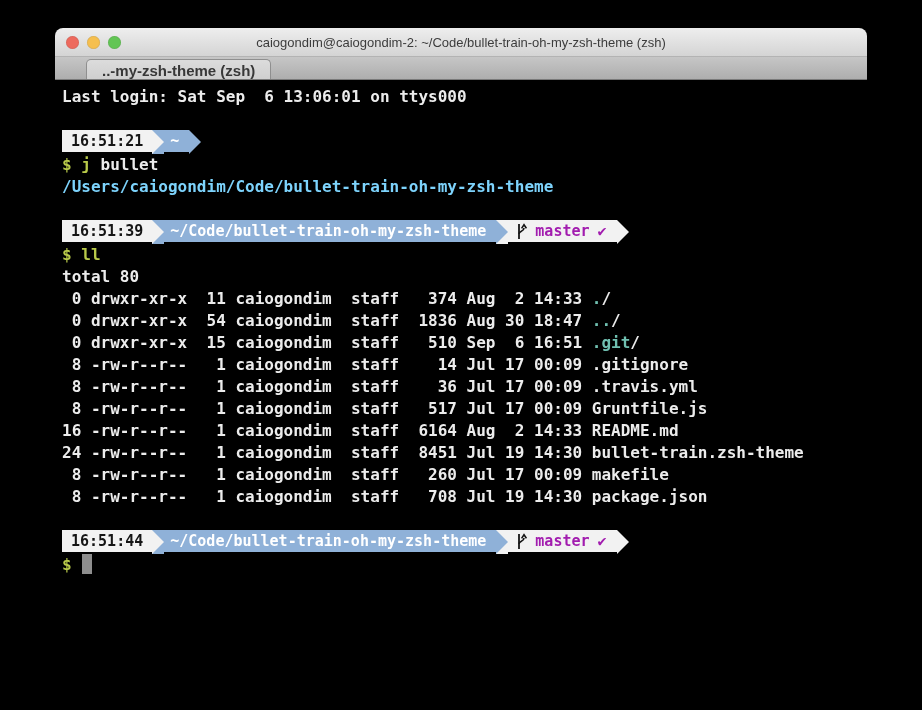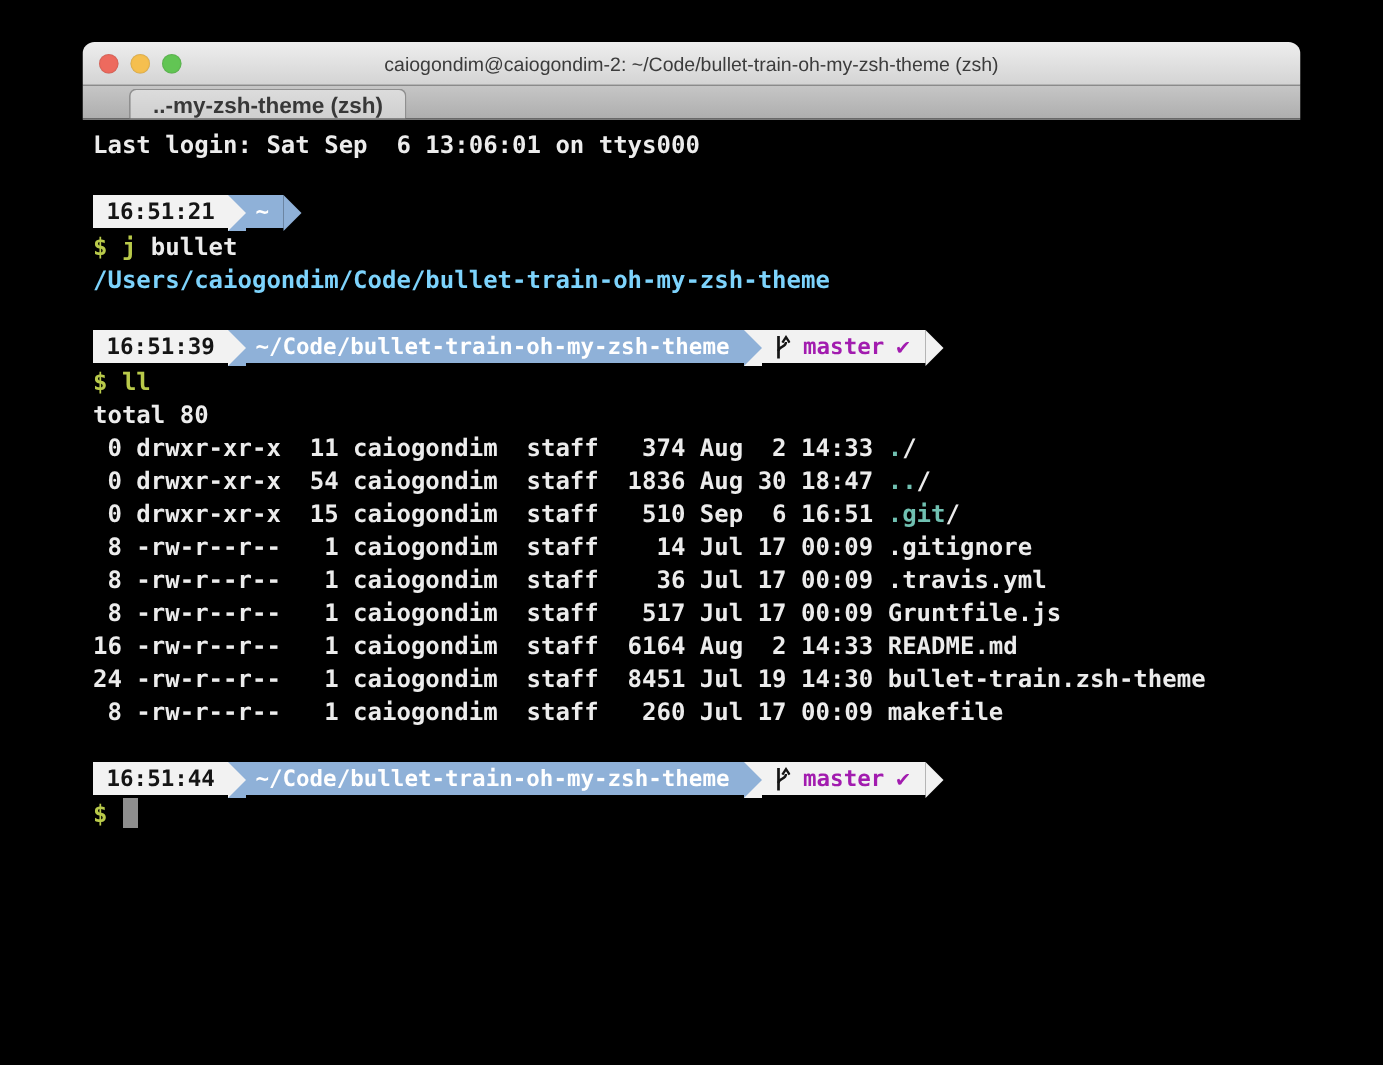--- a/index.html
+++ b/index.html
@@ -153,20 +153,21 @@
     <div id="listing">
         <div class="tline"><span> 0 drwxr-xr-x  11 caiogondim  staff   374 Aug  2 14:33 </span><span class="teal">.</span><span>/</span></div>
         <div class="tline"><span> 0 drwxr-xr-x  54 caiogondim  staff  1836 Aug 30 18:47 </span><span class="teal">..</span><span>/</span></div>
         <div class="tline"><span> 0 drwxr-xr-x  15 caiogondim  staff   510 Sep  6 16:51 </span><span class="teal">.git</span><span>/</span></div>
         <div class="tline"><span> 8 -rw-r--r--   1 caiogondim  staff    14 Jul 17 00:09 </span><span>.gitignore</span></div>
         <div class="tline"><span> 8 -rw-r--r--   1 caiogondim  staff    36 Jul 17 00:09 </span><span>.travis.yml</span></div>
         <div class="tline"><span> 8 -rw-r--r--   1 caiogondim  staff   517 Jul 17 00:09 </span><span>Gruntfile.js</span></div>
         <div class="tline"><span>16 -rw-r--r--   1 caiogondim  staff  6164 Aug  2 14:33 </span><span>README.md</span></div>
         <div class="tline"><span>24 -rw-r--r--   1 caiogondim  staff  8451 Jul 19 14:30 </span><span>bullet-train.zsh-theme</span></div>
         <div class="tline"><span> 8 -rw-r--r--   1 caiogondim  staff   260 Jul 17 00:09 </span><span>makefile</span></div>
+        <div class="tline"><span> 8 -rw-r--r--   1 caiogondim  staff   708 Jul 19 14:30 </span><span>package.json</span></div>
       </div>
 
     <div class="blank"></div>
 
     <div class="pbar">
       <div class="seg time">
         <span>16:51:44</span>
       </div>
       <div class="arr w-b"></div>
       <div class="seg path">

